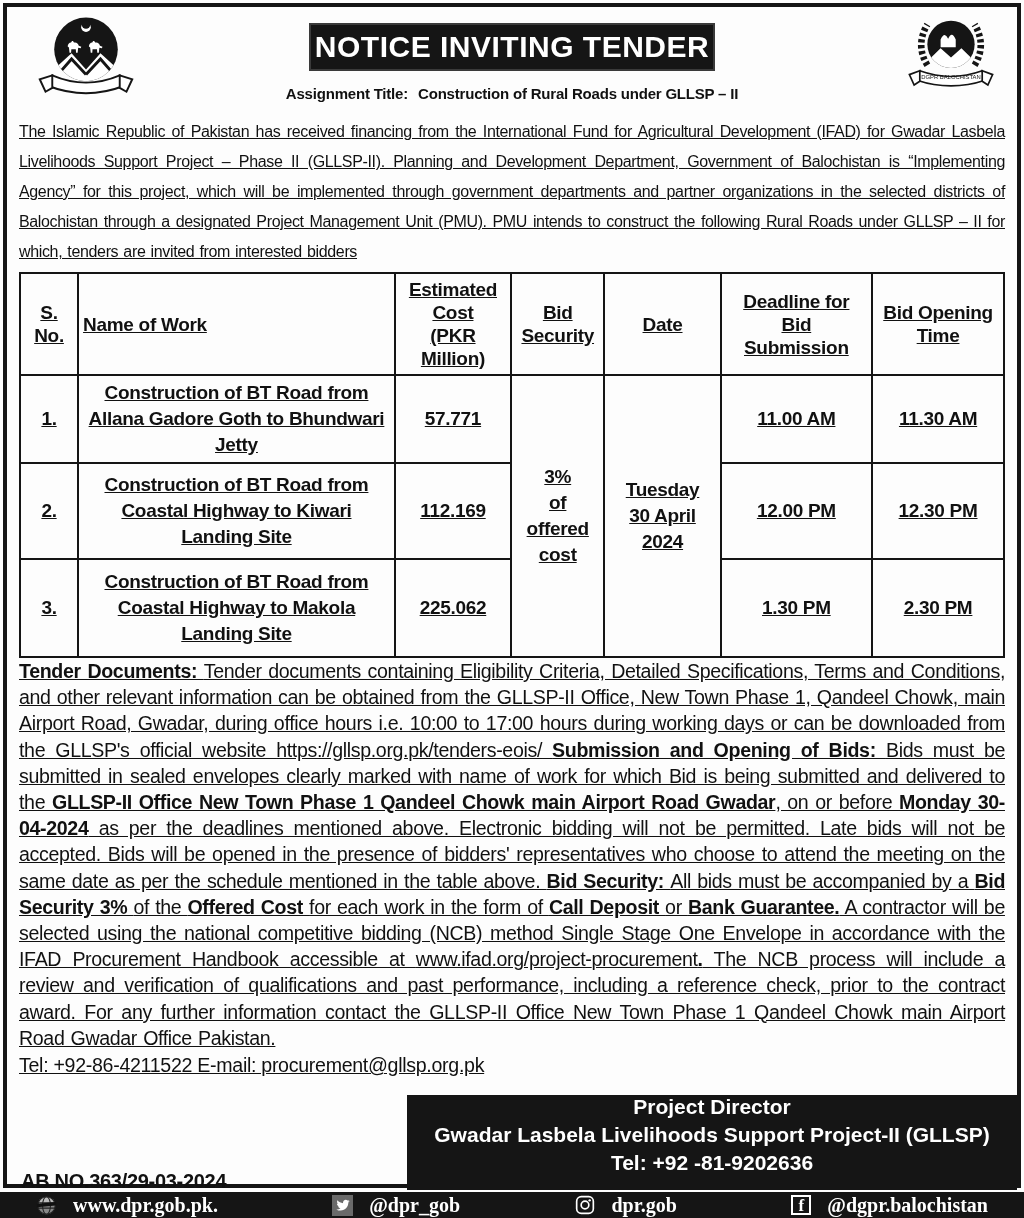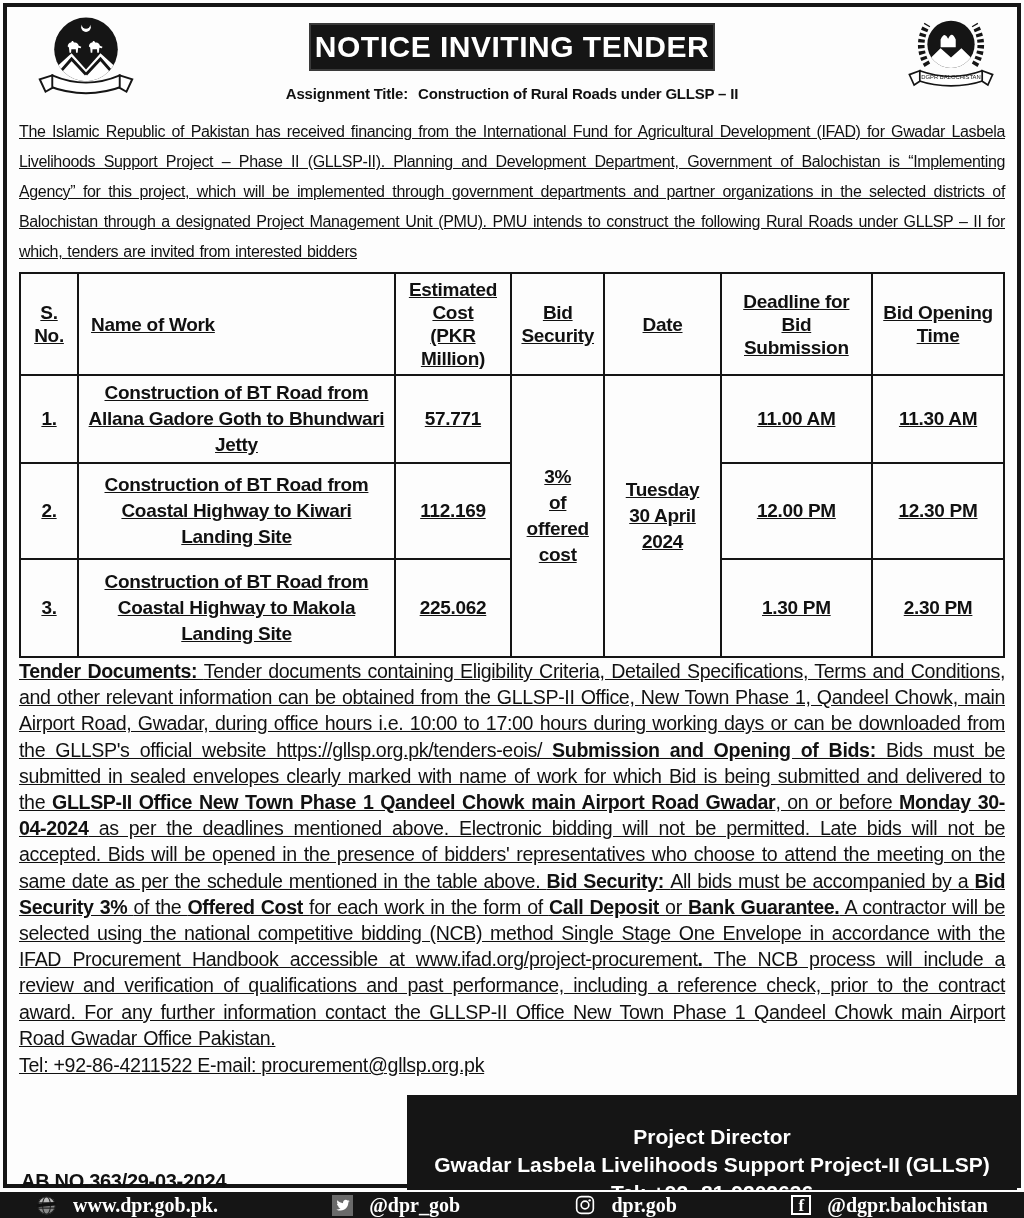--- a/index.html
+++ b/index.html
@@ -50,21 +50,21 @@
     font-size:19.6px; line-height:26.2px; text-align:justify;
     letter-spacing:-0.35px; word-spacing:1px;
   }
   .telline { margin-top:3px; font-size:19.6px; letter-spacing:-0.3px; }
   
   .bottom-row { position:relative; height:118px; }
   .ab-no { position:absolute; left:2px; bottom:2px; font-weight:700; font-size:20px; letter-spacing:-0.3px; }
   .director-box {
     position:absolute; right:-12px; bottom:-10px; width:610px; height:110px;
     background:#151515; color:#fff; text-align:center; font-weight:700;
-    display:flex; flex-direction:column; justify-content:flex-end; gap:4px;
+    display:flex; flex-direction:column; justify-content:flex-start; gap:4px;
   }
   .director-box .l1 { font-size:21px; }
   .director-box .l2 { font-size:21px; }
   .director-box .l3 { font-size:21px; }
   
   .footer-bar {
     position:absolute; left:0; right:0; bottom:0; height:28px; background:#151515;
     border-top:2px solid #fdfdfd;
     display:flex; align-items:center; padding:0 36px; justify-content:space-between;
     font-family:"Liberation Serif", serif; font-weight:700; color:#fff; font-size:20px;
@@ -144,21 +144,21 @@
           <col style="width:11.8%">
         <col style="width:9.5%">
           <col style="width:11.8%">
           <col style="width:15.4%">
           <col style="width:13.4%">
       </colgroup>
       <tbody>
           <tr class="hrow">
         <th class="pre">S.
 No.</th>
-        <th style="text-align:left; padding-left:12px;">Name of Work</th>
+        <th style="text-align:left; padding-left:4px;">Name of Work</th>
         <th class="pre">Estimated
 Cost
 (PKR Million)</th>
         <th class="pre">Bid
 Security</th>
         <th>Date</th>
         <th class="pre">Deadline for Bid
 Submission</th>
         <th class="pre">Bid Opening
 Time</th>

